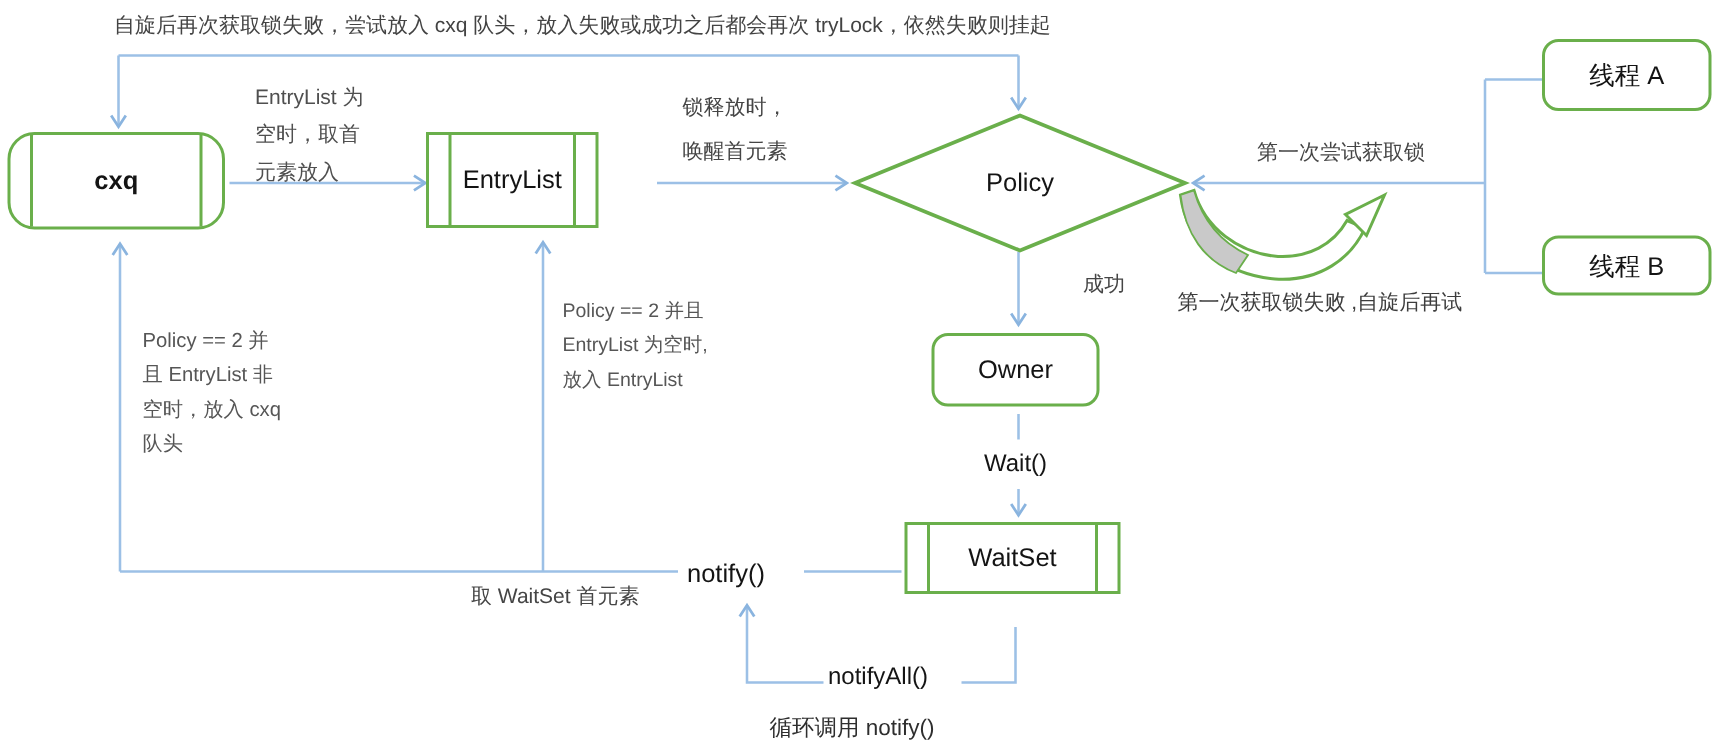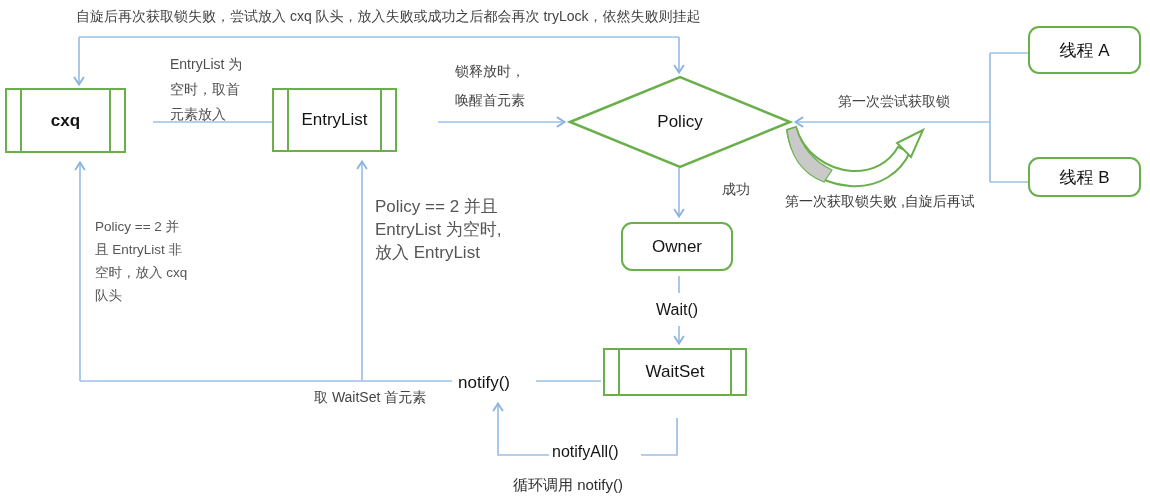--- a/index.html
+++ b/index.html
@@ -16,32 +16,32 @@
     color:#141414;font-size:17px;z-index:2;
   }
   .queue-box::before,.queue-box::after{
     content:"";position:absolute;top:0;bottom:0;width:2px;background:#6aaf4b;
   }
   .queue-box::before{left:13px;}
   .queue-box::after{right:13px;}
   .rounded{border-radius:11px;}
   .lbl{position:absolute;white-space:nowrap;color:#454545;font-size:14px;z-index:3;}
   .lbl-dark{color:#141414;}
-  #box-cxq{left:5px;top:88px;width:121px;height:65px;font-weight:700;}
-  #box-entrylist{left:272px;top:88px;width:125px;height:64px;font-weight:500;}
+  #box-cxq{left:5px;top:88px;width:145px;height:65px;font-weight:700;border-radius:18px;}
+  #box-entrylist{left:284px;top:88px;width:115px;height:64px;font-weight:500;}
   #box-waitset{left:603px;top:348px;width:144px;height:48px;font-weight:500;}
   #box-owner{left:621px;top:222px;width:112px;height:49px;}
   #box-thread-a{left:1028px;top:26px;width:113px;height:48px;}
   #box-thread-b{left:1028px;top:157px;width:113px;height:40px;}
   #lbl-trylock{left:610px;top:112px;width:140px;text-align:center;font-size:17px;color:#141414;}
   #note-top{left:76px;top:8px;color:#434343;}
   #note-entrylist-empty{left:170px;top:52px;line-height:25px;color:#4f4f4f;}
   #note-lock-release{left:455px;top:57px;line-height:29px;color:#454545;}
   #note-policy-cxq{left:95px;top:195px;line-height:23px;font-size:13.5px;color:#565656;margin-top:20px;}
-  #note-policy-entrylist{left:375px;top:195px;line-height:23px;font-size:17px;color:#565656;}
+  #note-policy-entrylist{left:375px;top:195px;line-height:23px;font-size:13px;color:#565656;}
   #lbl-first-try{left:838px;top:93px;text-align:right;}
   #note-first-fail{left:785px;top:193px;color:#3d3d3d;}
   #lbl-success{left:722px;top:181px;}
   #lbl-wait{left:656px;top:301px;font-size:16px;color:#141414;}
   #lbl-notify{left:458px;top:373px;font-size:17px;color:#141414;}
   #lbl-notifyall{left:552px;top:443px;font-size:16px;color:#141414;}
   #note-loop-notify{left:513px;top:476px;font-size:15px;color:#2e2e2e;}
   #note-take-waitset{left:314px;top:389px;}
 </style>
 </head>

